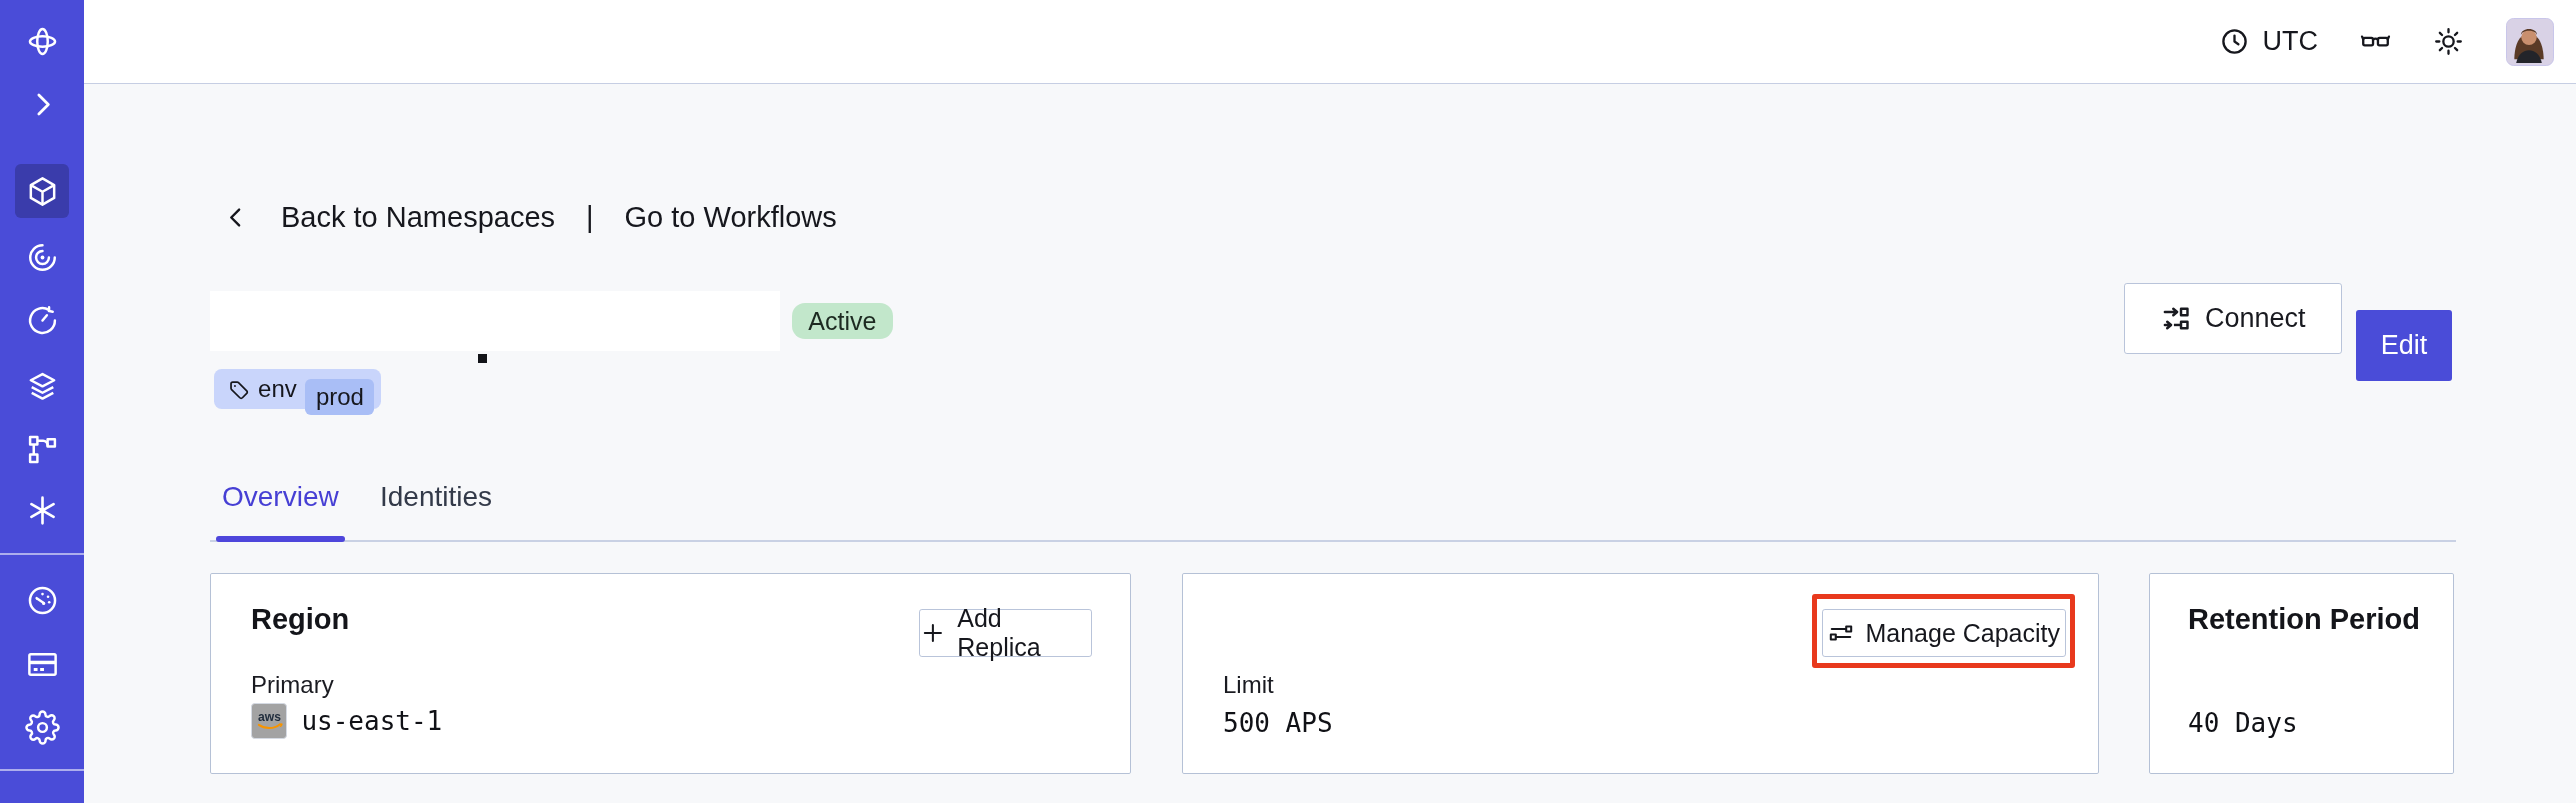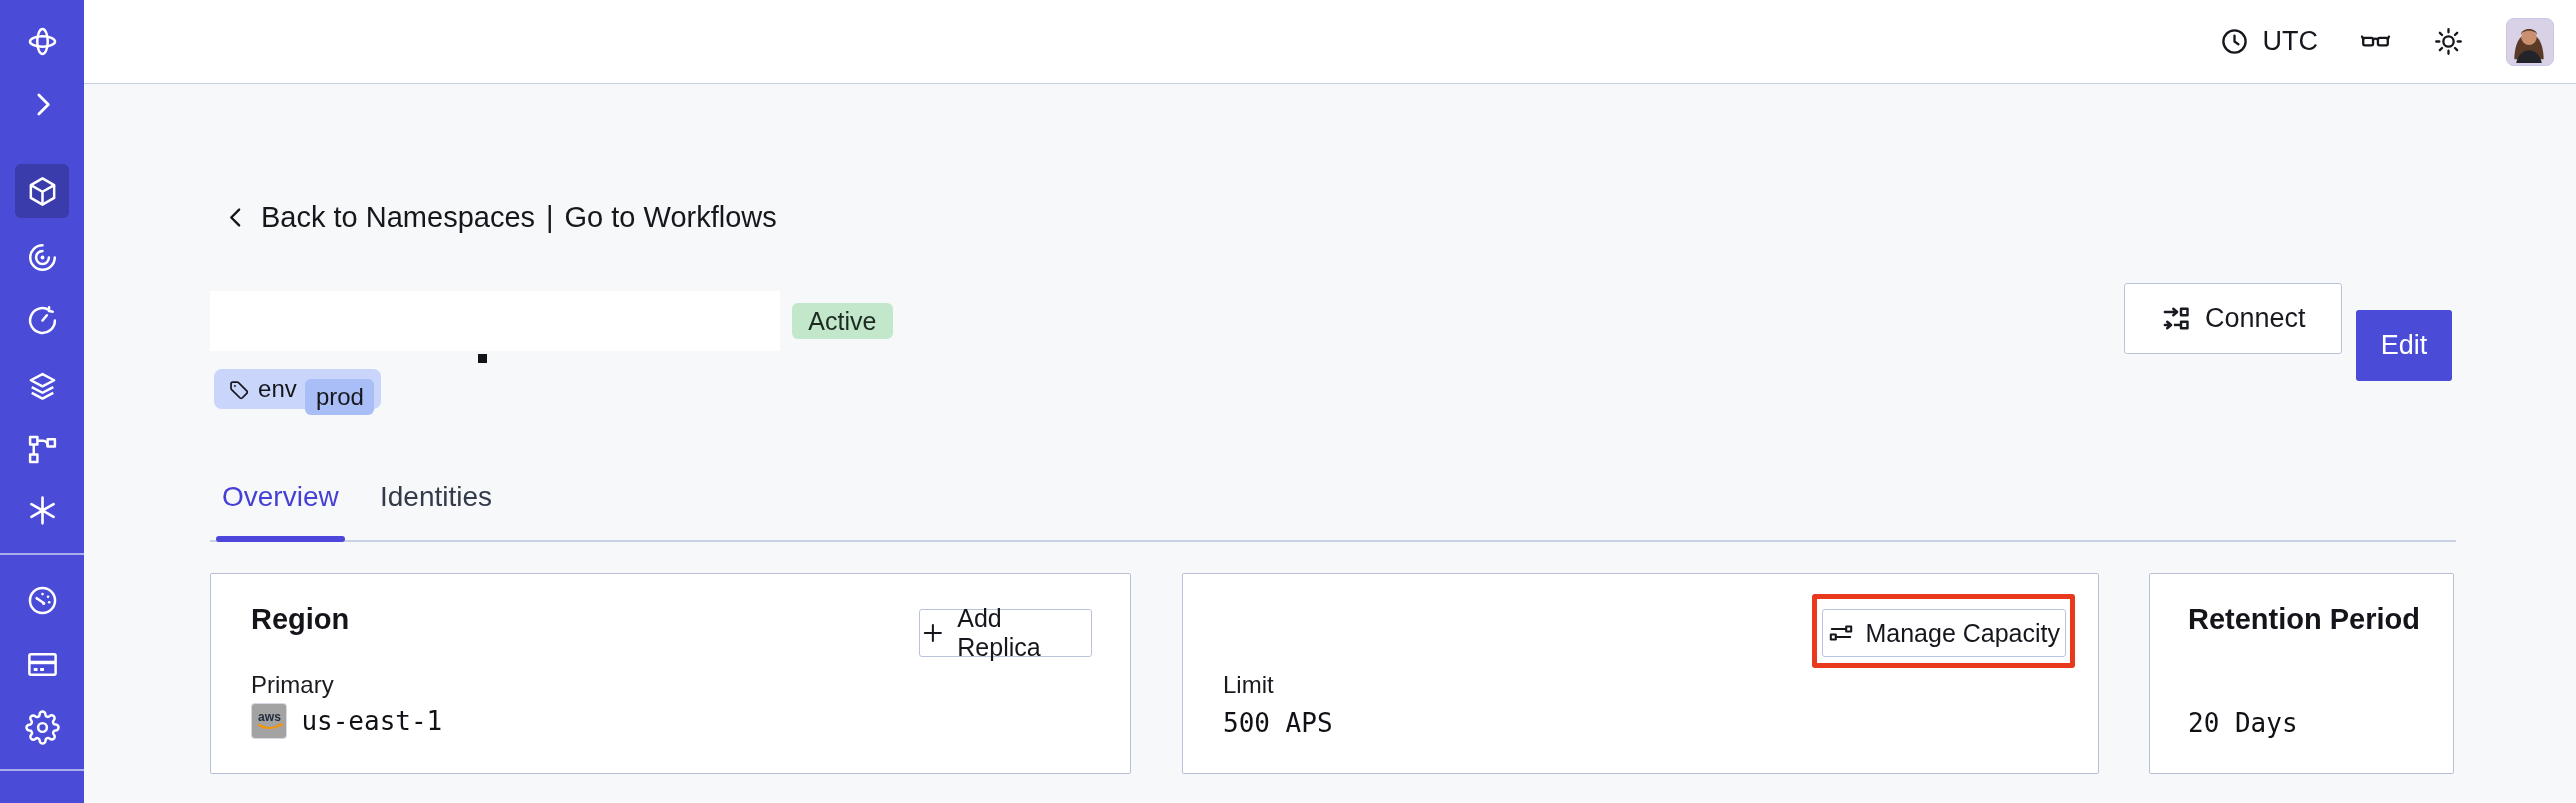--- a/index.html
+++ b/index.html
@@ -31,29 +31,29 @@
   .side-item {
     position:absolute; left:15.3px; width:54px; height:54px; border-radius:5.8px;
     display:flex; align-items:center; justify-content:center; color:#ffffff; cursor:pointer;
   }
   .side-item.active { background:#3a3cab; }
   .side-item svg { width:35px; height:35px; display:block; }
   .side-divider { position:absolute; left:0; width:84px; height:1.9px; background:rgba(255,255,255,0.55); }
   
   .back-nav {
     position:absolute; left:221px; top:198px; height:38px;
-    display:flex; align-items:center; gap:11px; font-size:29px; color:#16171d;
+    display:flex; align-items:center; gap:31px; font-size:29px; color:#16171d;
   }
   .back-nav .link { cursor:pointer; }
   .back-chevron { width:29px; height:29px; color:#16171d; cursor:pointer; }
   .redacted-box { position:absolute; left:210px; top:291px; width:570px; height:60px; background:#ffffff; }
   .redacted-dot { position:absolute; left:478px; top:354px; width:8.6px; height:8.6px; background:#121318; }
   .status-badge {
     position:absolute; left:792px; top:303px; height:36px; padding:0 16.3px;
-    background:#c2e7cb; border-radius:6px; color:#1d2a21; font-size:25px;
+    background:#c2e7cb; border-radius:13px; color:#1d2a21; font-size:25px;
     display:flex; align-items:center;
   }
   .btn { display:flex; align-items:center; justify-content:center; cursor:pointer; }
   .connect-btn {
     position:absolute; left:2124px; top:283px; width:218px; height:71px;
     background:#ffffff; border:1.9px solid #b9c4da; border-radius:2.9px;
     gap:13.4px; font-size:27px; color:#191a20;
   }
   .connect-btn svg { width:31px; height:31px; }
   .edit-btn {
@@ -299,17 +299,17 @@
           <rect x="2.6" y="13.4" width="4.6" height="4.6"></rect>
         </svg>
       <span>Manage Capacity</span>
     </div>
     <div class="field-label">Limit</div>
     <div class="mono-value">500 APS</div>
   </div>
 
   <div class="card" style="left:2149px; width:305px;">
     <div class="card-title" style="left:38px">Retention Period</div>
-    <div class="mono-value" style="left:38px">20 Days</div>
+    <div class="mono-value" style="left:38px">40 Days</div>
   </div>
 
 </div>
 
 
 </body></html>

